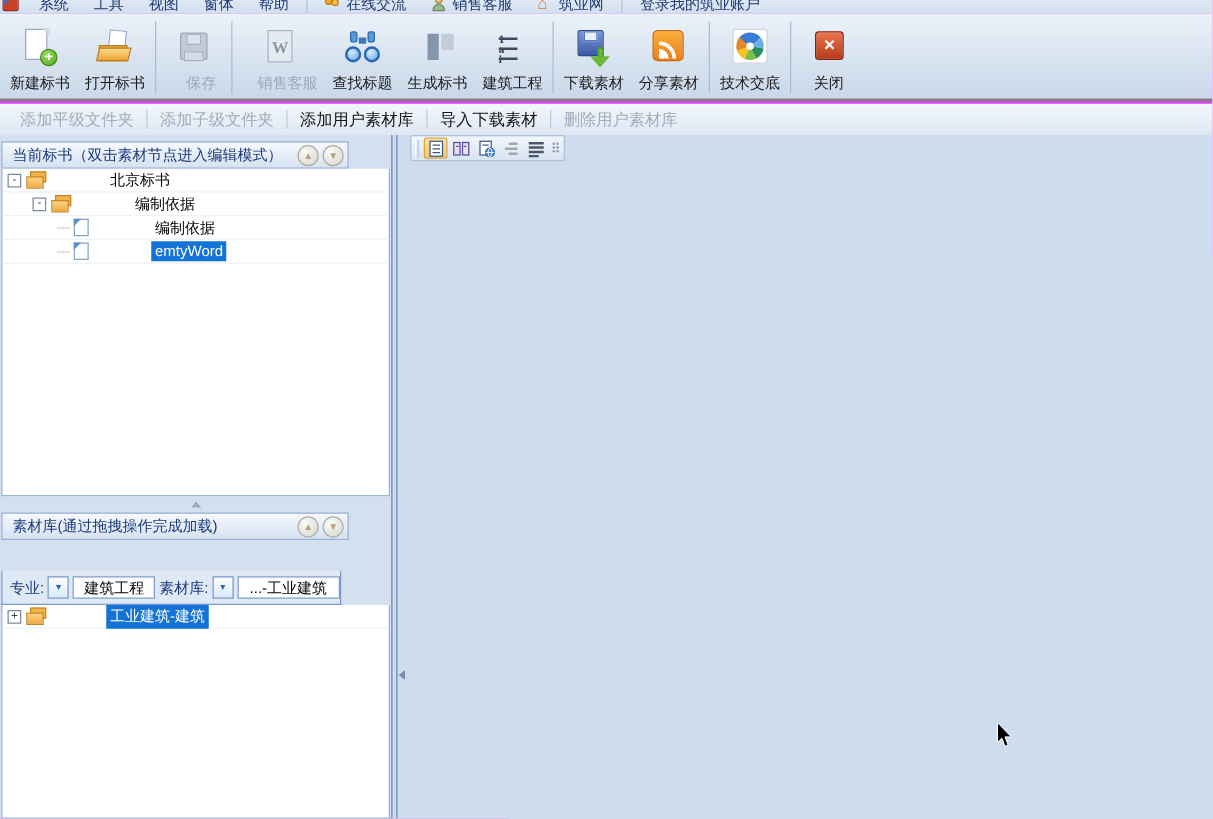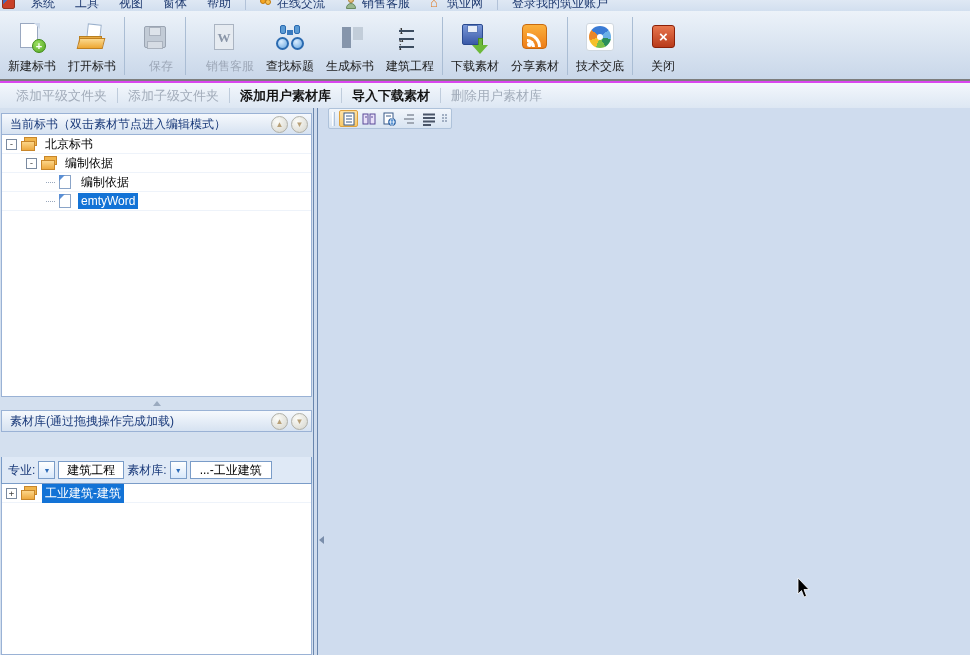--- a/index.html
+++ b/index.html
@@ -75,29 +75,29 @@
       background:conic-gradient(#3a7bd5 0 14%,#6ab0e8 14% 28%,#2a8f5a 28% 42%,#7ac04a 42% 56%,#f5c02a 56% 70%,#e8862a 70% 86%,#3a7bd5 86% 100%); }
   .ic-pin .hub { left:14px; top:13px; width:6px; height:6px; border-radius:50%; background:#fff; }
   .ic-close .body { left:6px; top:4px; width:23px; height:23px; border-radius:3px;
       background:linear-gradient(#e8764e,#b83a1a); border:1px solid #8a2008;
       color:#fff; font:bold 15px/22px "Liberation Sans",sans-serif; text-align:center; }
 
   
   .actionbar { position:absolute; top:83px; left:0; width:970px; height:25px;
                background:linear-gradient(#f3f7fc,#dde7f3); display:flex; align-items:center; padding-left:6px; }
   .ab-btn { padding:0 10px; white-space:nowrap; font-size:13px; cursor:pointer; }
-  .ab-btn.enabled { color:#141414; font-weight:bold; }
+  .ab-btn.enabled { color:#141414; font-weight:normal; }
   .ab-btn.disabled { color:#a2acba; }
   .ab-sep { width:1px; height:15px; background:#bfccdc; }
 
   
   .content { position:absolute; top:108px; left:0; width:970px; height:547px; background:#d4e0ef; }
   .left-col { position:absolute; top:0; left:0; width:313px; height:547px; }
 
-  .panel-header { position:absolute; left:1px; width:311px; height:22px;
+  .panel-header { position:absolute; left:1px; width:278px; height:22px;
       background:linear-gradient(#f6f9fd,#d6e2f1); border:1px solid #9ab2d5;
       display:flex; align-items:center; justify-content:space-between; padding:0 3px 0 8px; }
   .panel-title { color:#1a3a7a; white-space:nowrap; }
   .panel-btns { display:flex; gap:3px; }
   .circ-btn { width:17px; height:17px; border-radius:50%;
       background:radial-gradient(circle at 35% 30%,#fcfcf8,#d4d4cc); border:1px solid #b0b0a8;
       color:#b8a078; font-size:8px; line-height:15px; text-align:center; cursor:pointer; }
 
   .panel1-header { top:5px; }
   .panel1-body { position:absolute; top:27px; left:1px; width:311px; height:262px; background:#fff;
@@ -106,33 +106,33 @@
   .tree-row { display:flex; align-items:center; height:19px; border-bottom:1px solid #eef3fa; padding-left:4px; }
   .expander { width:11px; height:11px; flex:none; background:#fff; border:1px solid #7a8aa0;
               font:9px/9px "DejaVu Sans Mono",monospace; text-align:center; color:#444; margin-right:4px; cursor:pointer; }
   .dotstub { width:9px; height:1px; border-top:1px dotted #9aa8bc; margin-right:2px; flex:none; }
   .tree-ico { position:relative; width:17px; height:14px; flex:none; margin-right:4px; }
   .tree-ico * { position:absolute; }
   .fold-ico .b1 { left:3px; top:0; width:13px; height:9px; background:#f0b44a; border:1px solid #c8862a; }
   .fold-ico .b2 { left:0; bottom:0; width:14px; height:10px; background:linear-gradient(#fcd588,#eda93f); border:1px solid #c8862a; }
   .doc-ico .pg { left:2px; top:0; width:12px; height:14px; background:#fff; border:1px solid #8aa4c8; }
   .doc-ico .fd { left:2px; top:0; border-right:6px solid transparent; border-top:6px solid #5b8fd4; }
-  .tree-label { white-space:nowrap; color:#000; padding:1px 3px; }
+  .tree-label { white-space:nowrap; color:#000; padding:1px 3px;margin-left:43px; }
   .tree-label.selected { background:#1373d6; color:#fff; }
 
   .h-splitter { position:absolute; top:289px; left:1px; width:311px; height:13px; display:flex; align-items:center; justify-content:center; }
   .h-splitter .up-arrow { width:0; height:0; border-left:4px solid transparent; border-right:4px solid transparent; border-bottom:5px solid #9aaabf; }
 
   .panel2-header { top:302px; }
   .tabs-row { position:absolute; top:324px; left:1px; width:311px; height:25px; display:flex; align-items:flex-end; padding-left:4px; border-bottom:1px solid #7a9cc8; background:#d4e0ef; }
   .tab { height:22px; padding:0 14px; line-height:22px; white-space:nowrap; cursor:pointer;
          border:1px solid #7a9cc8; border-bottom:none; border-radius:2px 2px 0 0; color:#1a3a7a; }
   .tab.active { background:#fff; height:24px; line-height:24px; margin-bottom:-1px; color:#000; }
   .tab.inactive { background:linear-gradient(#eaf1f9,#cfdcec); margin-left:2px; }
-  .filter-row { position:absolute; top:349px; left:1px; width:311px; height:27px; background:#dfe9f6;
+  .filter-row { position:absolute; top:349px; left:1px; width:272px; height:27px; background:#dfe9f6;
                 border:1px solid #7a9cc8; border-top:none; display:flex; align-items:center; padding-left:6px; gap:3px; }
   .filter-label { color:#1a3a7a; white-space:nowrap; }
   .dd-btn { width:17px; height:18px; background:linear-gradient(#ffffff,#d8e8fb); border:1px solid #7a9cc8;
             color:#2a6ab8; font-size:7px; line-height:17px; text-align:center; cursor:pointer; }
   .dd-field { height:18px; background:#fff; border:1px solid #7a9cc8; line-height:16px; text-align:center;
               white-space:nowrap; padding:0 4px; color:#000; }
   .fld-major { width:66px; }
   .fld-lib { width:82px; }
   .panel2-body { position:absolute; top:376px; left:1px; width:311px; height:171px; background:#fff;
                  border:1px solid #9ab2d5; border-top:none; overflow:hidden; }

